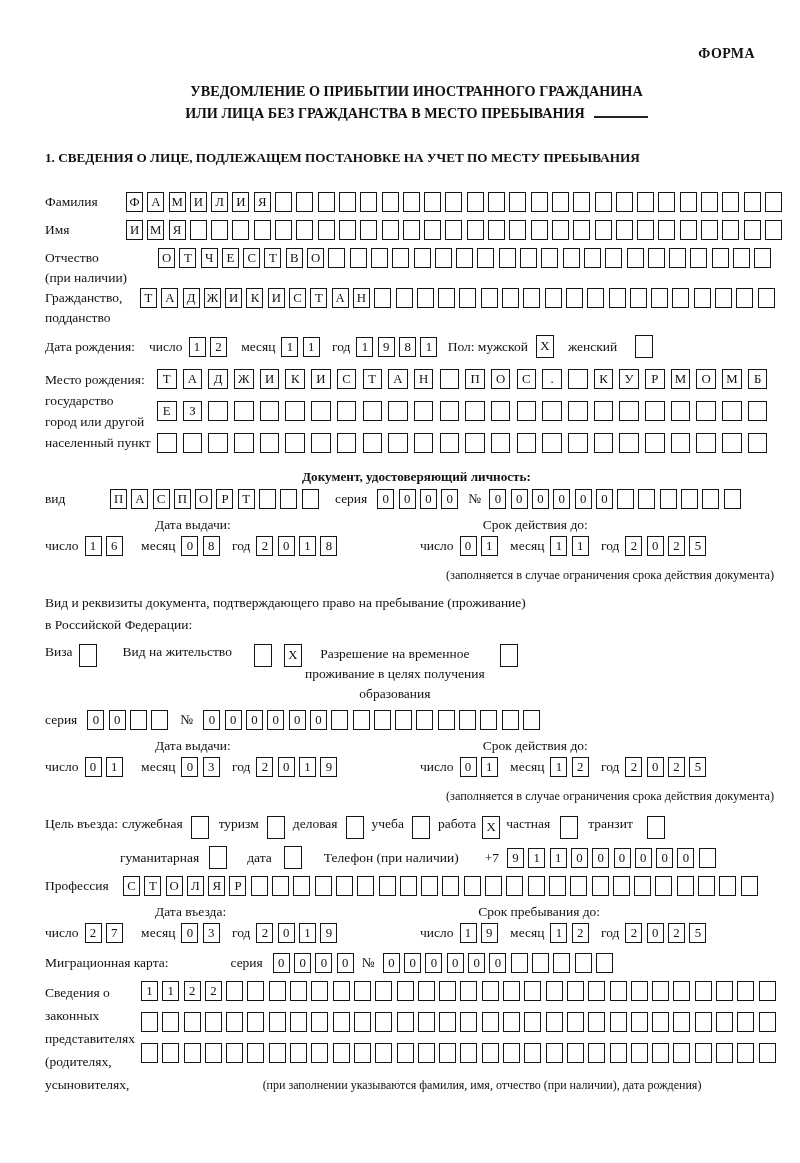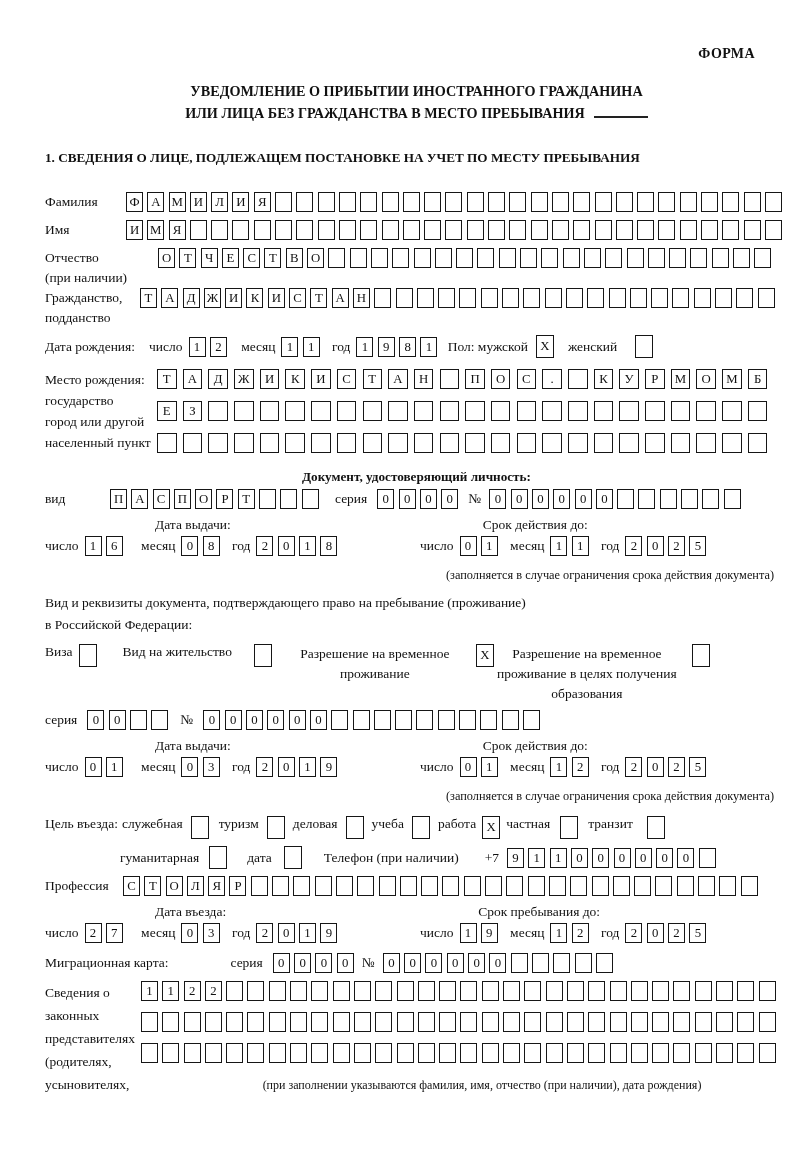--- a/index.html
+++ b/index.html
@@ -448,21 +448,20 @@
 
   <div class="permit-row">
     <span>Виза</span>
     <span class="cells checkbox ml6">
         <span class="cell"></span>
       </span>
     <span class="ml26">Вид на жительство</span>
     <span class="cells checkbox ml22">
         <span class="cell"></span>
       </span>
-    <span class="opt-block opt-w178 ml14">Разрешение на временное проживание</span>
     <span class="cells checkbox ml12">
         <span class="cell">X</span>
       </span>
     <span class="opt-block opt-w186 ml16">Разрешение на временное проживание в целях получения образования</span>
     <span class="cells checkbox ml12">
         <span class="cell"></span>
       </span>
   </div>
 
   <div class="row mt6" style="align-items:center">

